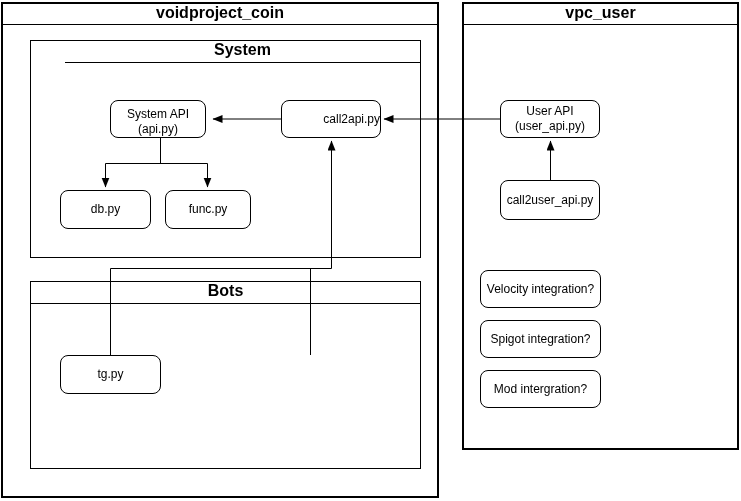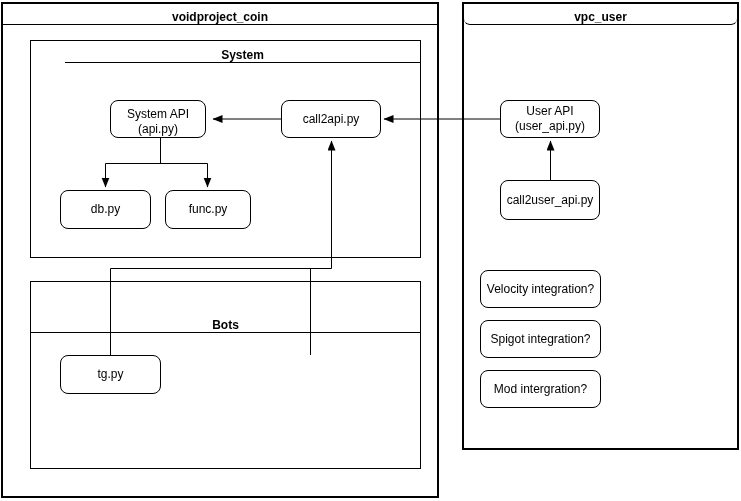--- a/index.html
+++ b/index.html
@@ -23,24 +23,24 @@
     background: transparent;
   }
   .container.outer {
     border-width: 2px;
   }
   .container-title {
     box-sizing: border-box;
     width: 100%;
     border-bottom: 1px solid #000000;
     display: flex;
-    align-items: flex-end;
+    align-items: flex-start;
     justify-content: center;
     font-weight: bold;
-    font-size: 12px;
+    font-size: 16px;
   }
   .node {
     position: absolute;
     box-sizing: border-box;
     border: 1px solid #000000;
     border-radius: 8px;
     background: #ffffff;
     display: flex;
     flex-direction: column;
     align-items: center;
@@ -62,44 +62,44 @@
 
 <div class="canvas">
 
   <div class="container outer" style="left:1px; top:2px; width:438px; height:496px;">
     <div class="container-title" style="height:21px;">
       <span>voidproject_coin</span>
     </div>
   </div>
 
   <div class="container outer" style="left:462px; top:2px; width:277px; height:448px;">
-    <div class="container-title" style="height:21px;border-radius:6px;">
+    <div class="container-title" style="height:21px;">
       <span>vpc_user</span>
     </div>
   </div>
 
   <div class="container" style="left:30px; top:40px; width:391px; height:218px;padding-left:34px;">
     <div class="container-title" style="height:22px;">
       <span>System</span>
     </div>
   </div>
 
   <div class="container" style="left:30px; top:281px; width:391px; height:188px;">
-    <div class="container-title" style="height:22px;margin-top:29px;">
+    <div class="container-title" style="height:22px;">
       <span>Bots</span>
     </div>
   </div>
 
 
   <div class="node" style="left:110px; top:100px; width:96px; height:38px;justify-content:flex-end;">
     <span>System API</span>
     <span>(api.py)</span>
   </div>
 
-  <div class="node" style="left:281px; top:100px; width:100px; height:38px;">
+  <div class="node" style="left:281px; top:100px; width:100px; height:38px;align-items:flex-end;">
     <span>call2api.py</span>
   </div>
 
   <div class="node" style="left:60px; top:190px; width:91px; height:39px;">
     <span>db.py</span>
   </div>
 
   <div class="node" style="left:165px; top:190px; width:86px; height:39px;">
     <span>func.py</span>
   </div>

